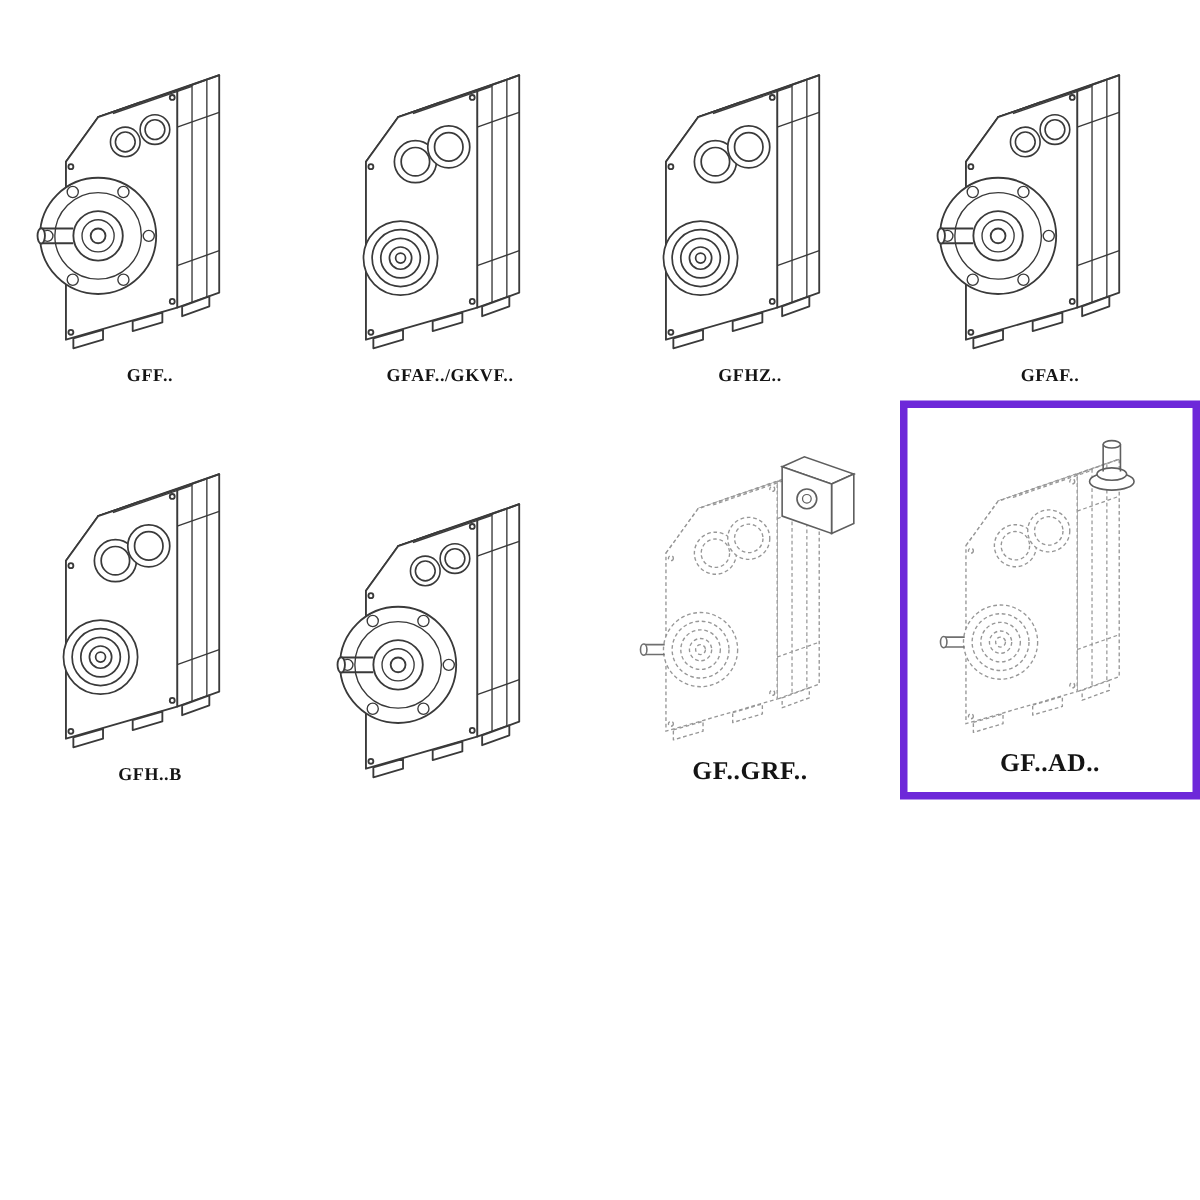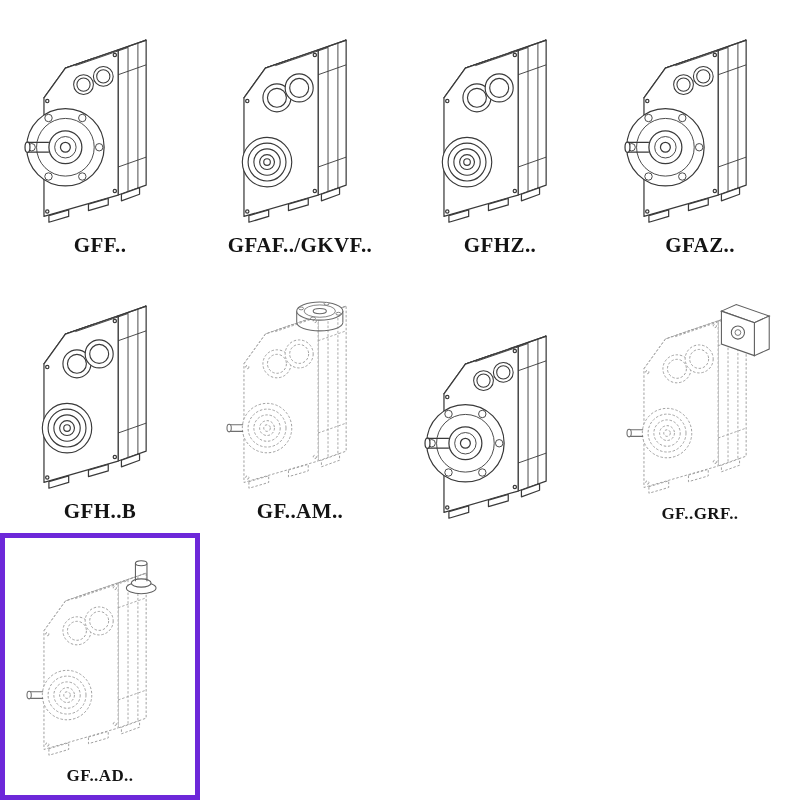--- a/index.html
+++ b/index.html
@@ -22,21 +22,21 @@
     flex-direction: column;
     align-items: center;
     justify-content: flex-end;
     padding: 3px 2px 9px;
     min-width: 0;
   }
   figure.cell.boxed { border: 5px solid #6d28d9; }
   .fig { width: 100%; height: 206px; flex: 0 0 auto; display: block; }
   figcaption.cap {
     font-weight: 700;
-    font-size: 21px;
+    font-size: 12px;
     letter-spacing: 0.4px;
     color: #141414;
     margin-top: 5px;
     white-space: nowrap;
     text-align: center;
   }
   figcaption.cap.big { font-size: 17px; }
   .defs-svg { position: absolute; width: 0; height: 0; overflow: hidden; }
 </style>
 </head>
@@ -196,37 +196,31 @@
       <svg class="fig" viewBox="0 0 200 250">
           <use href="#v-shaft"></use>
         </svg>
       <figcaption class="cap">GFHZ..</figcaption>
     </figure>
 
     <figure class="cell">
       <svg class="fig" viewBox="0 0 200 250">
           <use href="#v-flange"></use>
         </svg>
-      <figcaption class="cap">GFAZ..</figcaption>
+      <figcaption class="cap">GFAF..</figcaption>
     </figure>
 
 
     <figure class="cell">
       <svg class="fig" viewBox="0 0 200 250">
           <use href="#v-shaft"></use>
         </svg>
       <figcaption class="cap">GFH..B</figcaption>
     </figure>
 
-    <figure class="cell">
-      <svg class="fig" viewBox="0 0 200 250">
-          <use href="#v-am"></use>
-        </svg>
-      <figcaption class="cap">GF..AM..</figcaption>
-    </figure>
 
 
     <figure class="cell">
       <svg class="fig" viewBox="0 0 200 250">
           <use href="#v-flange"></use>
         </svg>
     </figure>
 
 
     <figure class="cell">

